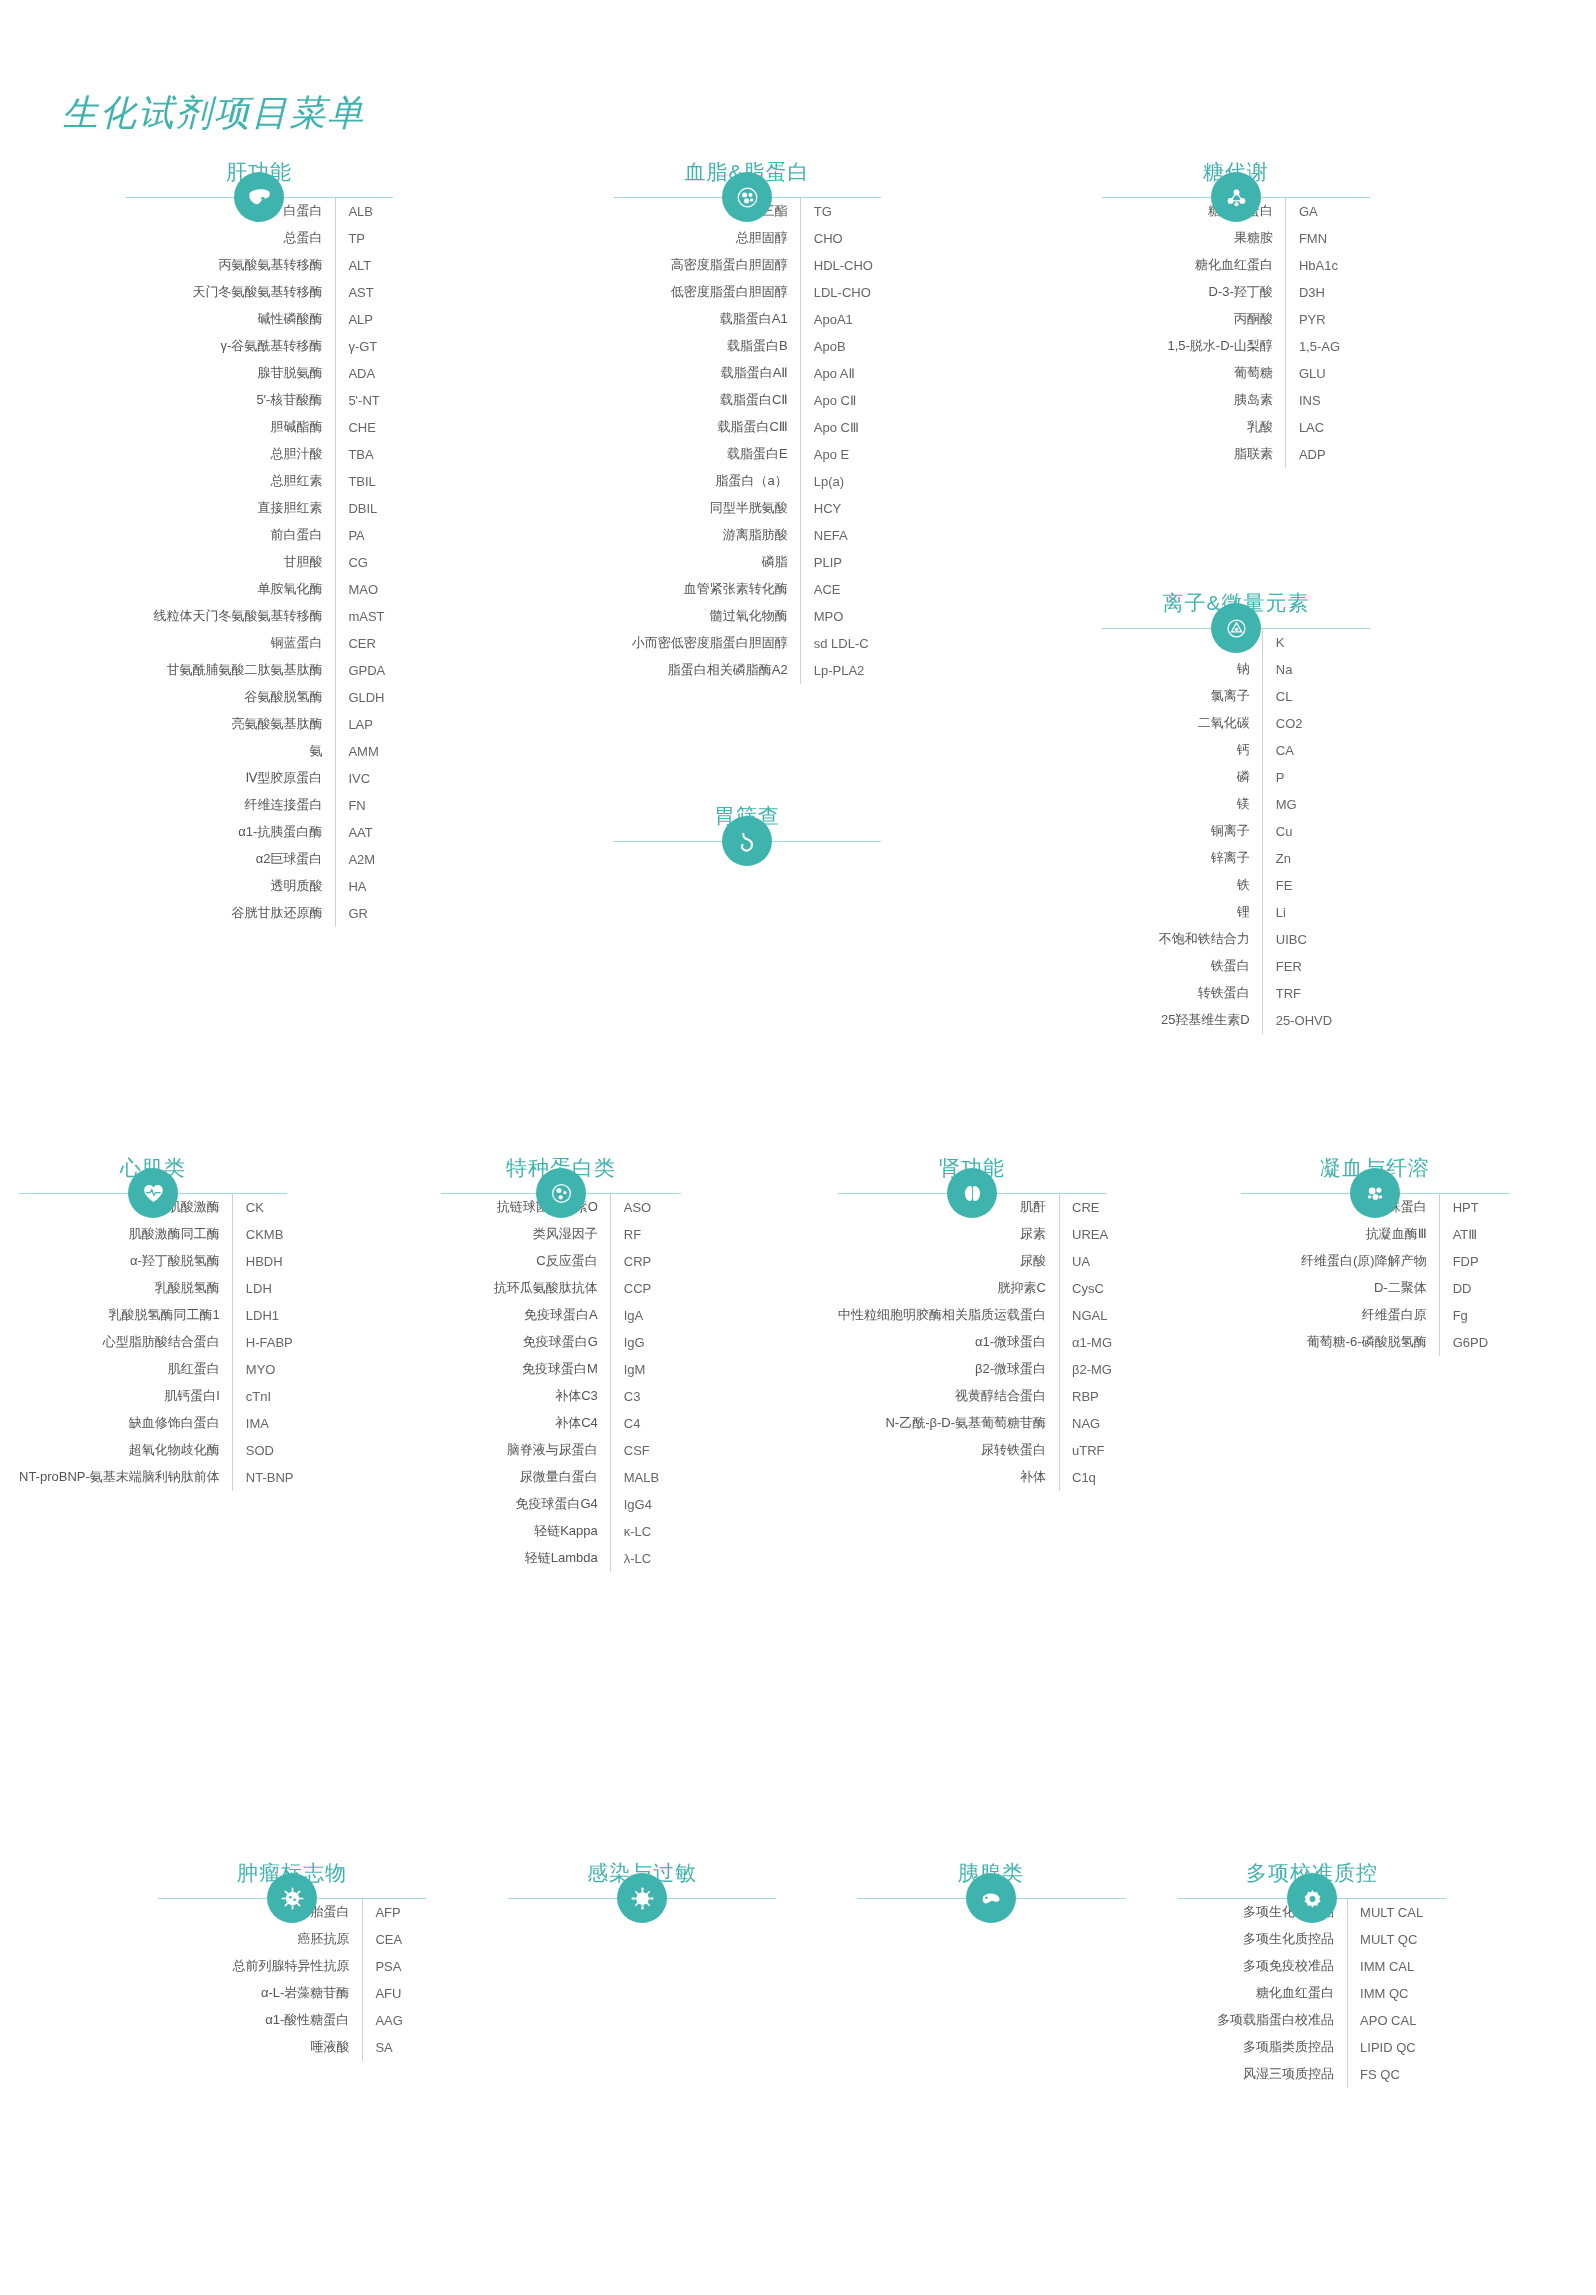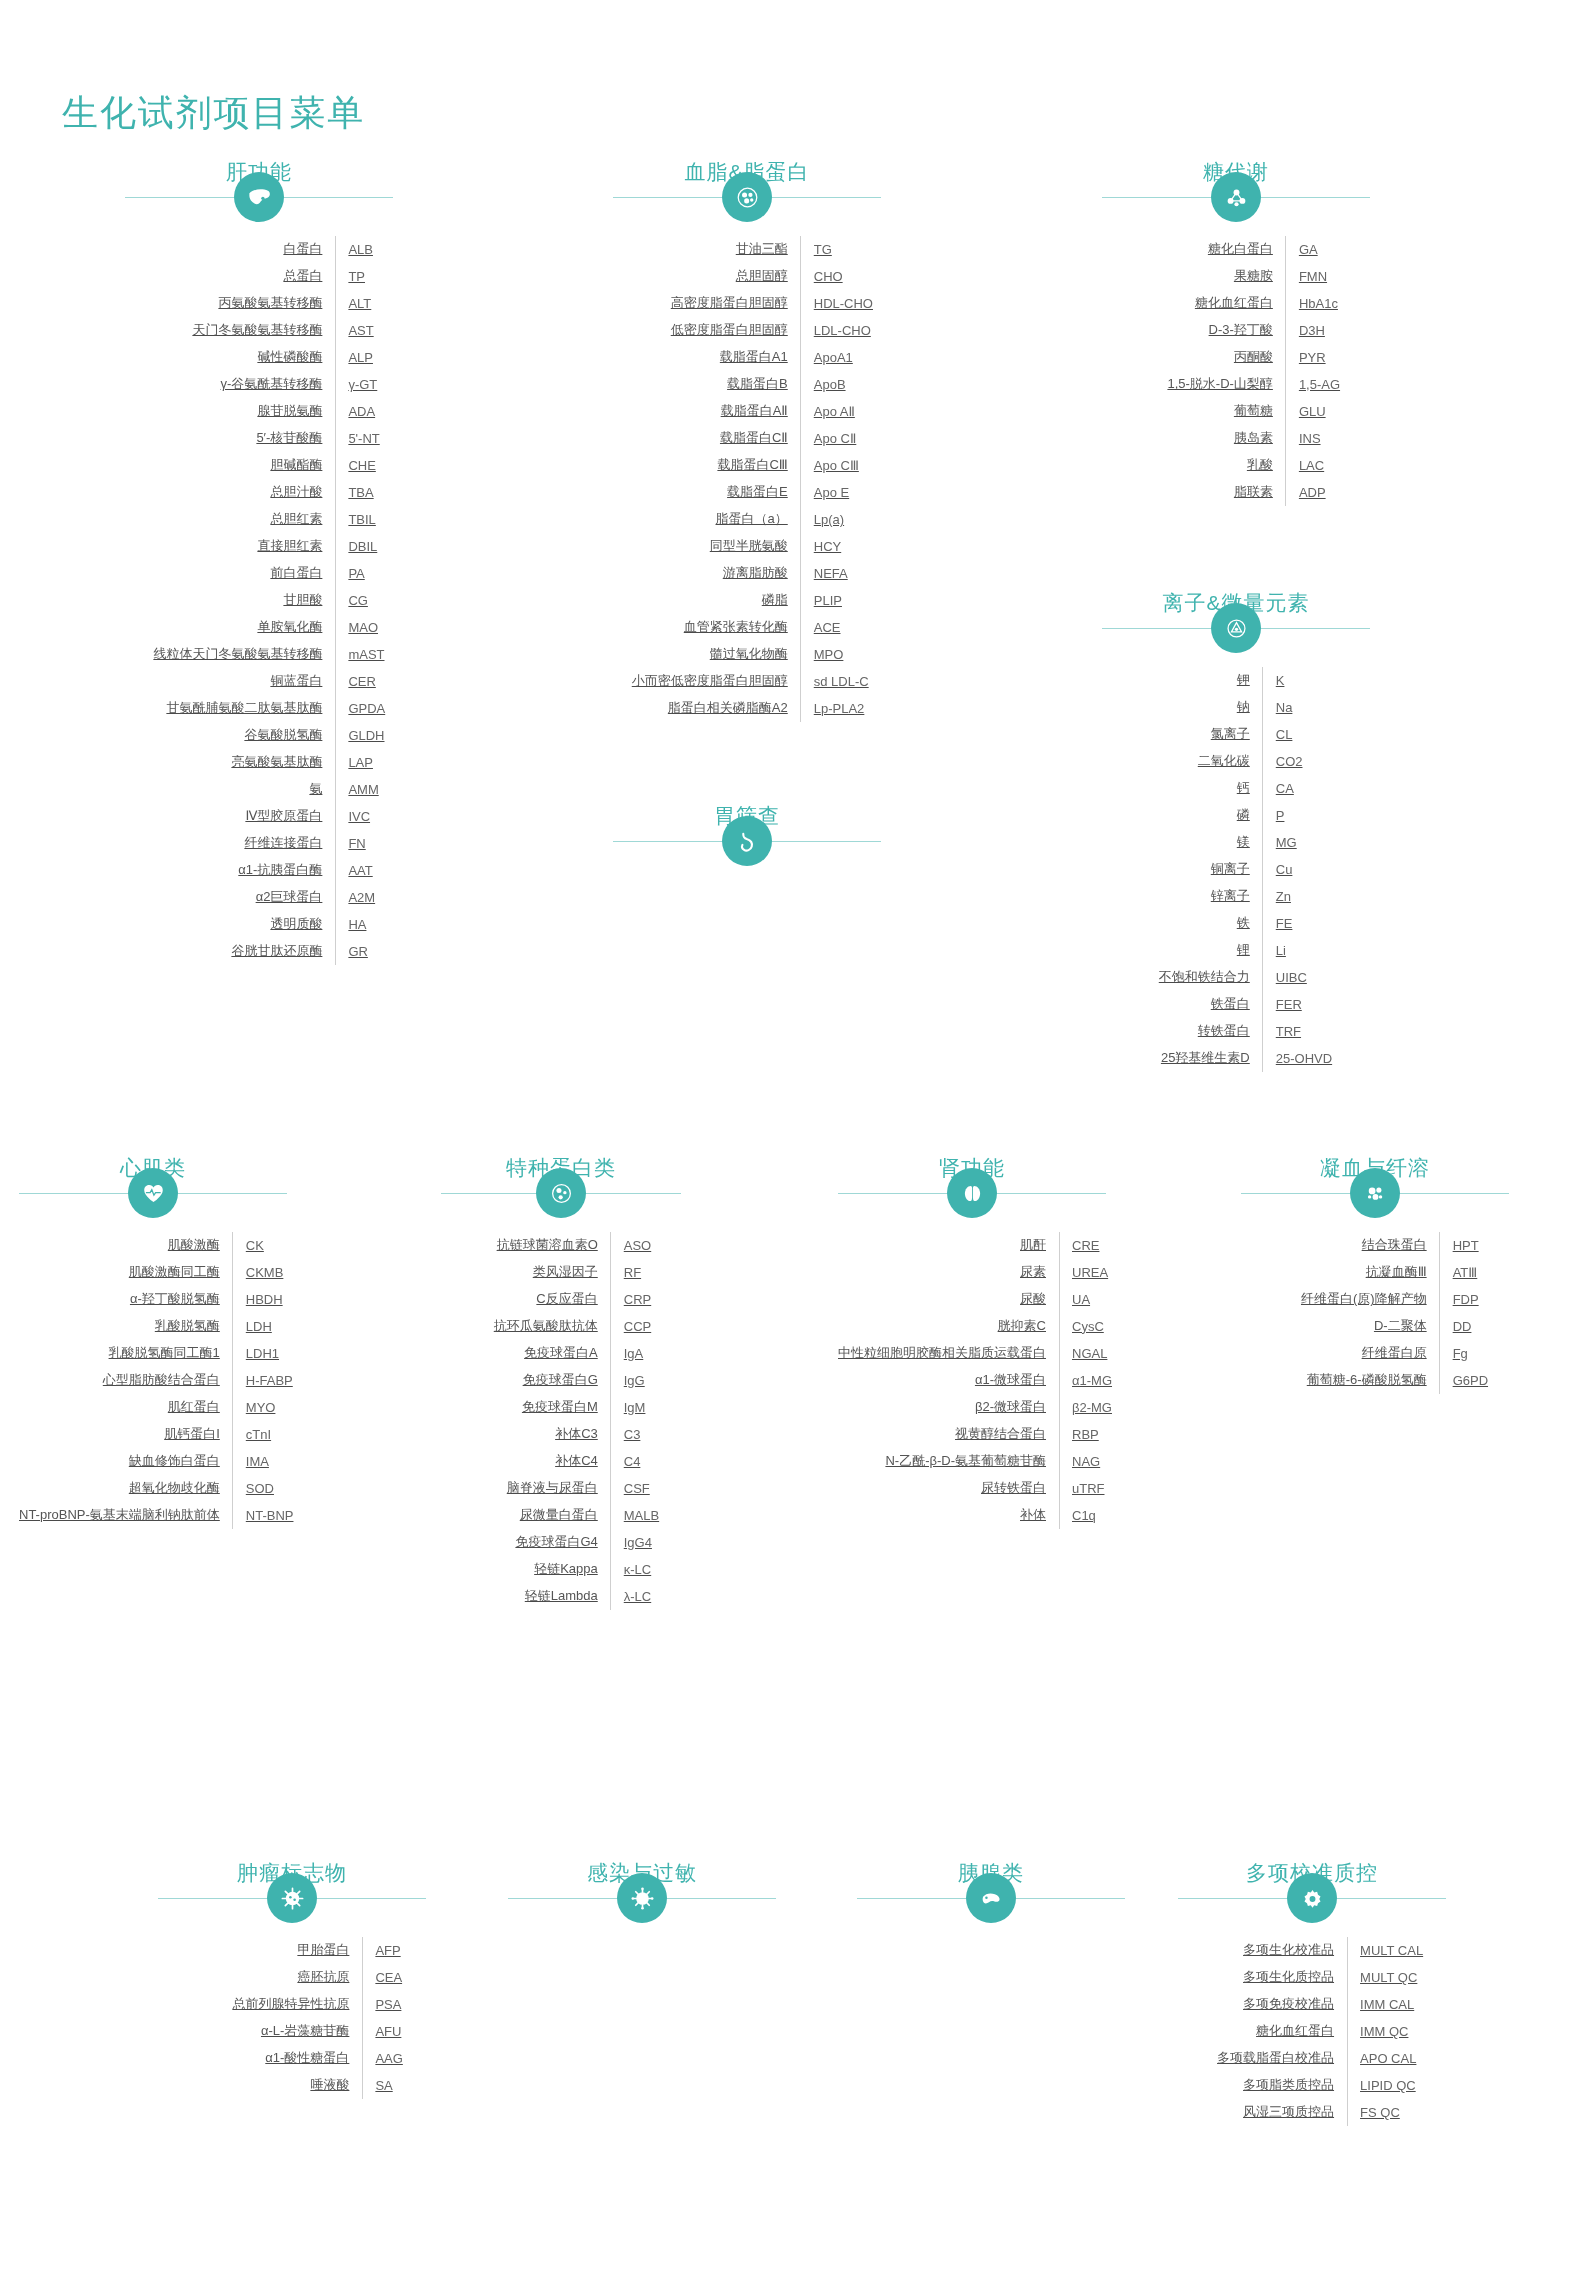--- a/index.html
+++ b/index.html
@@ -23,20 +23,21 @@
     padding: 0;
   }
   .page-title {
     position: absolute;
     left: 62px;
     top: 65px;
     font-size: 36px;
     color: #3fb3ae;
     letter-spacing: 1.9px;
     font-weight: normal;
+    font-style: italic;
   }
 
   
   .section {
     position: absolute;
   }
   .sec-title {
     text-align: center;
     font-size: 21px;
     color: #3fb3ae;
@@ -60,24 +61,22 @@
     border-radius: 50%;
     background: #3fb3ae;
     display: flex;
     align-items: center;
     justify-content: center;
   }
   .sec-badge svg { width: 27px; height: 27px; fill: #ffffff; }
 
   
   .items {
-    margin-top: 38px;
     width: 100%;
     border-collapse: collapse;
-    text-decoration: underline;
   }
   .items tr { height: 27px; }
   .items td {
     font-size: 13px;
     color: #555555;
     vertical-align: middle;
     white-space: nowrap;
     padding: 0;
   }
   .items td.name {

